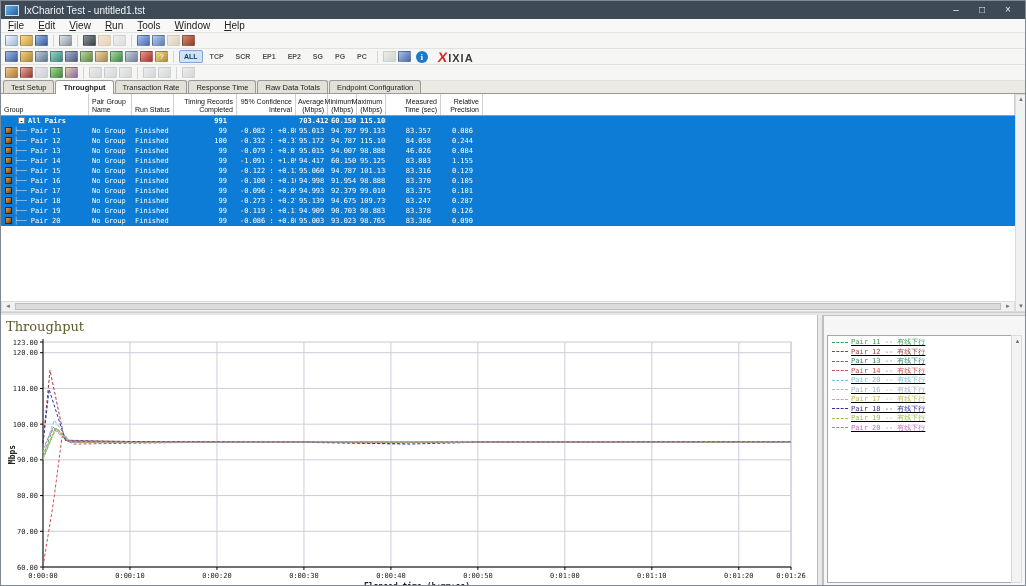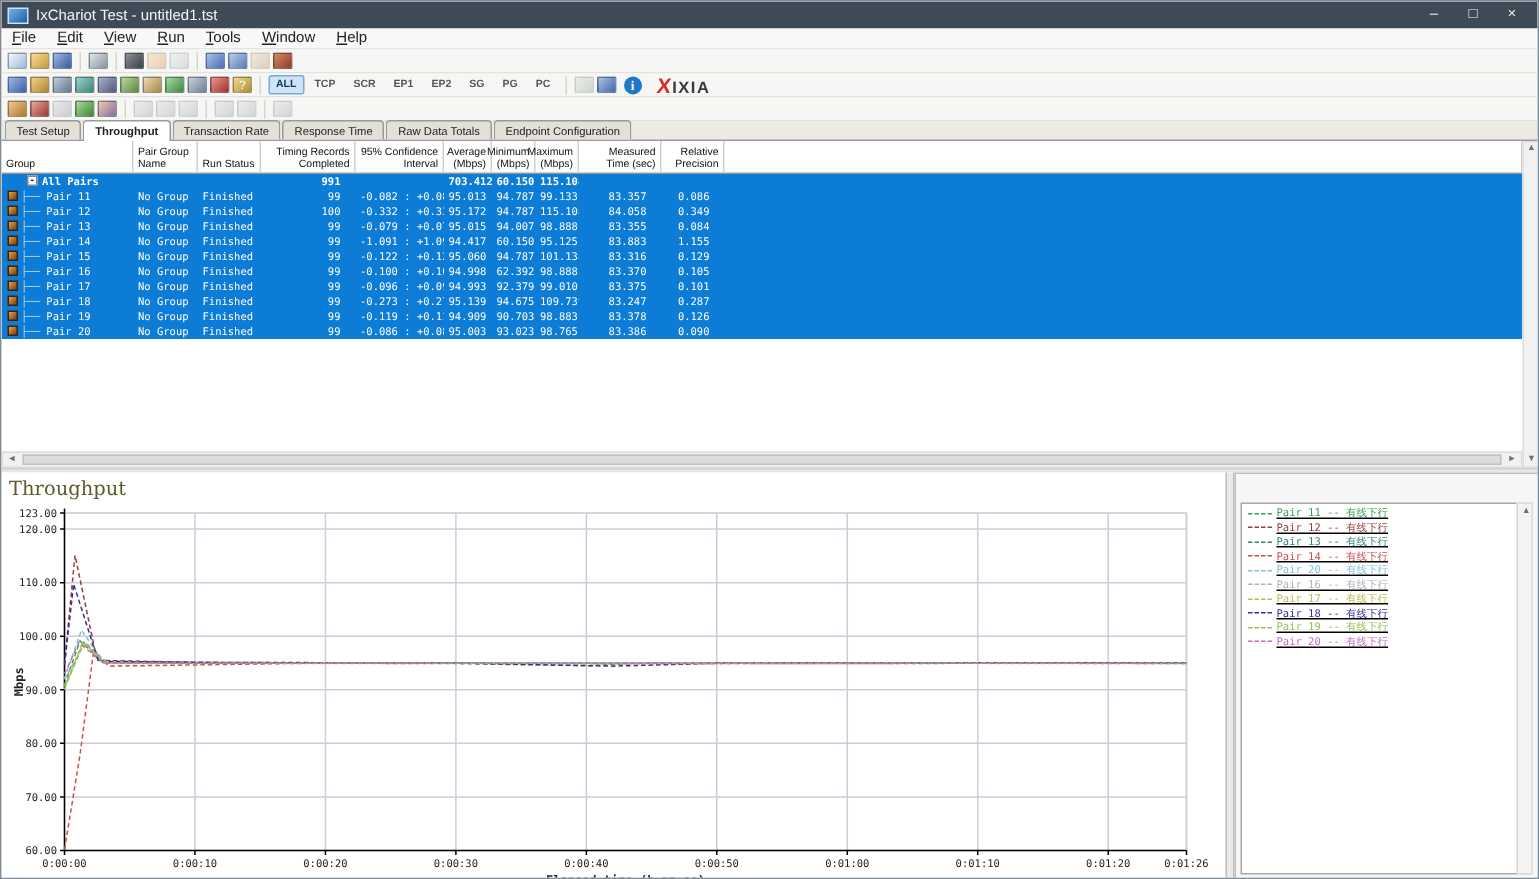--- a/index.html
+++ b/index.html
@@ -244,33 +244,33 @@
         <div class="trow tgrid">
           <div class="tcell"><span class="pairicon"></span><span class="treeline">├──</span><span> Pair 12</span></div>
           <div class="tcell">No Group</div>
           <div class="tcell">Finished</div>
           <div class="tcell r">100</div>
           <div class="tcell r">-0.332 : +0.332</div>
           <div class="tcell r">95.172</div>
           <div class="tcell r">94.787</div>
           <div class="tcell r">115.108</div>
           <div class="tcell r">84.058</div>
-          <div class="tcell r">0.349</div>
+          <div class="tcell r">0.244</div>
           <div class="tcell"></div>
         </div>
         <div class="trow tgrid">
           <div class="tcell"><span class="pairicon"></span><span class="treeline">├──</span><span> Pair 13</span></div>
           <div class="tcell">No Group</div>
           <div class="tcell">Finished</div>
           <div class="tcell r">99</div>
           <div class="tcell r">-0.079 : +0.079</div>
           <div class="tcell r">95.015</div>
           <div class="tcell r">94.007</div>
           <div class="tcell r">98.888</div>
-          <div class="tcell r">83.355</div>
+          <div class="tcell r">46.026</div>
           <div class="tcell r">0.084</div>
           <div class="tcell"></div>
         </div>
         <div class="trow tgrid">
           <div class="tcell"><span class="pairicon"></span><span class="treeline">├──</span><span> Pair 14</span></div>
           <div class="tcell">No Group</div>
           <div class="tcell">Finished</div>
           <div class="tcell r">99</div>
           <div class="tcell r">-1.091 : +1.091</div>
           <div class="tcell r">94.417</div>
@@ -293,21 +293,21 @@
           <div class="tcell r">0.129</div>
           <div class="tcell"></div>
         </div>
         <div class="trow tgrid">
           <div class="tcell"><span class="pairicon"></span><span class="treeline">├──</span><span> Pair 16</span></div>
           <div class="tcell">No Group</div>
           <div class="tcell">Finished</div>
           <div class="tcell r">99</div>
           <div class="tcell r">-0.100 : +0.100</div>
           <div class="tcell r">94.998</div>
-          <div class="tcell r">62.392</div>
+          <div class="tcell r">91.954</div>
           <div class="tcell r">98.888</div>
           <div class="tcell r">83.370</div>
           <div class="tcell r">0.105</div>
           <div class="tcell"></div>
         </div>
         <div class="trow tgrid">
           <div class="tcell"><span class="pairicon"></span><span class="treeline">├──</span><span> Pair 17</span></div>
           <div class="tcell">No Group</div>
           <div class="tcell">Finished</div>
           <div class="tcell r">99</div>

